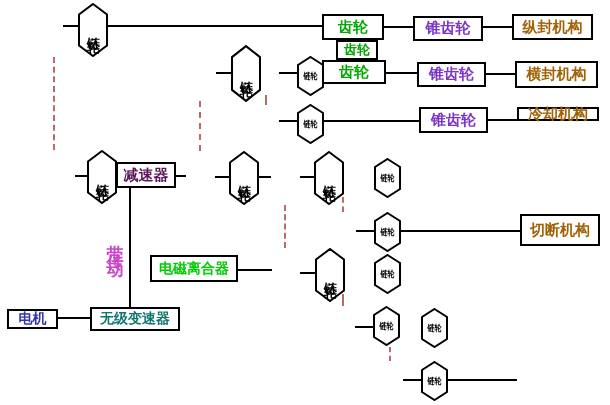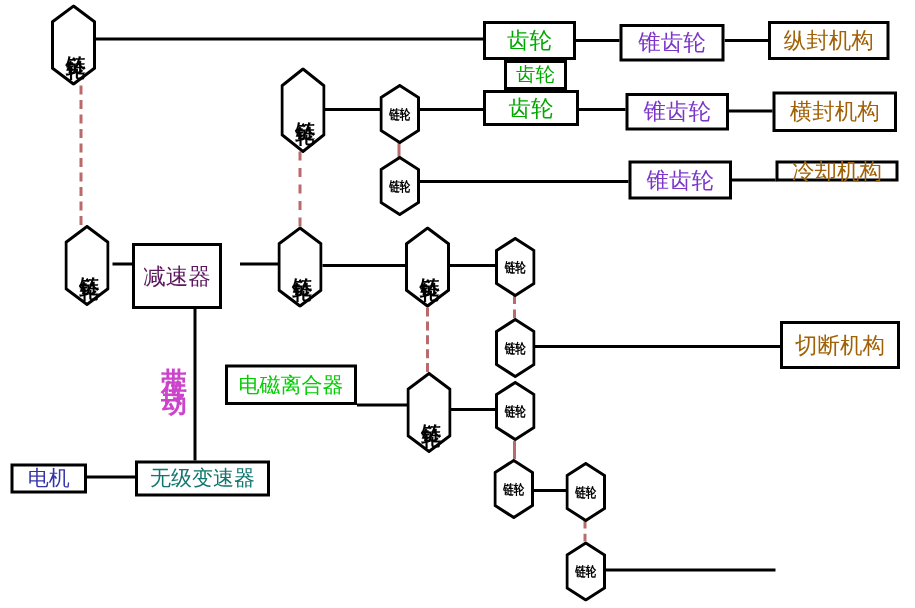--- a/index.html
+++ b/index.html
@@ -5,37 +5,37 @@
   html,body{margin:0;padding:0;background:#fff;}
   #canvas{
     position:relative;width:610px;height:405px;background:#ffffff;overflow:hidden;
     font-family:"DejaVu Sans","Liberation Sans",sans-serif;
   }
   
   .hl{position:absolute;height:2px;background:#000;z-index:1;}
   .vl{position:absolute;width:2px;background:#000;z-index:1;}
   .dl{position:absolute;width:0;border-left:2px dashed #b96a6a;z-index:1;}
   
-  .hex{position:absolute;width:30px;height:54px;z-index:2;}
+  .hex{position:absolute;width:30px;height:54px;z-index:2;margin-left:44px;}
   .hex svg{position:absolute;left:0;top:0;width:100%;height:100%;}
   .hex polygon{fill:#ffffff;stroke:#000;stroke-width:2;}
   .hex .lab{
     position:absolute;inset:0;display:flex;align-items:center;justify-content:center;
     font-weight:bold;color:#000;
   }
   .hex-tall .lab{
     writing-mode:vertical-rl;text-orientation:upright;font-size:13px;letter-spacing:3px;
   }
   .hex-sm{width:27px;height:40px;}
   .hex-sm .lab{font-size:9px;transform:scaleX(.78);white-space:nowrap;}
   
   .bx{
     position:absolute;background:#fff;border:2px solid #000;box-sizing:border-box;
     display:flex;align-items:center;justify-content:center;
-    font-weight:normal;font-size:15px;white-space:nowrap;z-index:2;
+    font-weight:bold;font-size:15px;white-space:nowrap;z-index:2;
   }
   .c-gear{color:#00a800;}
   .c-clutch{color:#00cc00;font-size:14px;}
   .c-bevel{color:#7b35c8;}
   .c-mech{color:#a16207;}
   .c-reducer{color:#5b175b;}
   .c-cvt{color:#0f766e;font-size:14px;}
   .c-motor{color:#3333aa;font-size:14px;}
   .belt{
     position:absolute;left:104px;top:200px;width:24px;height:86px;z-index:2;
@@ -191,24 +191,24 @@
   <div class="bx c-mech" style="left:515px;top:61px;width:83px;height:27px">
       <span>横封机构</span>
     </div>
   <div class="bx c-mech" style="left:517px;top:107px;width:82px;height:14px">
       <span>冷却机构</span>
     </div>
   <div class="bx c-mech" style="left:520px;top:214px;width:80px;height:32px">
       <span>切断机构</span>
     </div>
 
-  <div class="bx c-reducer" style="left:88px;top:162px;width:60px;height:44px">
+  <div class="bx c-reducer" style="left:116px;top:162px;width:60px;height:26px">
       <span>减速器</span>
     </div>
-  <div class="bx c-clutch" style="left:150px;top:243px;width:88px;height:27px">
+  <div class="bx c-clutch" style="left:150px;top:255px;width:88px;height:27px">
       <span>电磁离合器</span>
     </div>
   <div class="bx c-motor" style="left:7px;top:309px;width:51px;height:20px">
       <span>电机</span>
     </div>
   <div class="bx c-cvt" style="left:90px;top:307px;width:90px;height:24px">
       <span>无级变速器</span>
     </div>
 
   <div class="belt">带传动</div>

